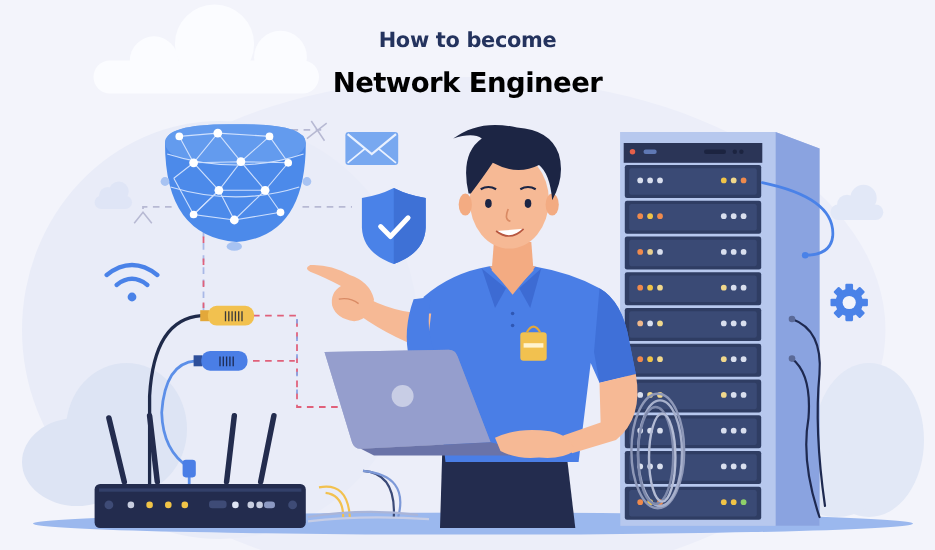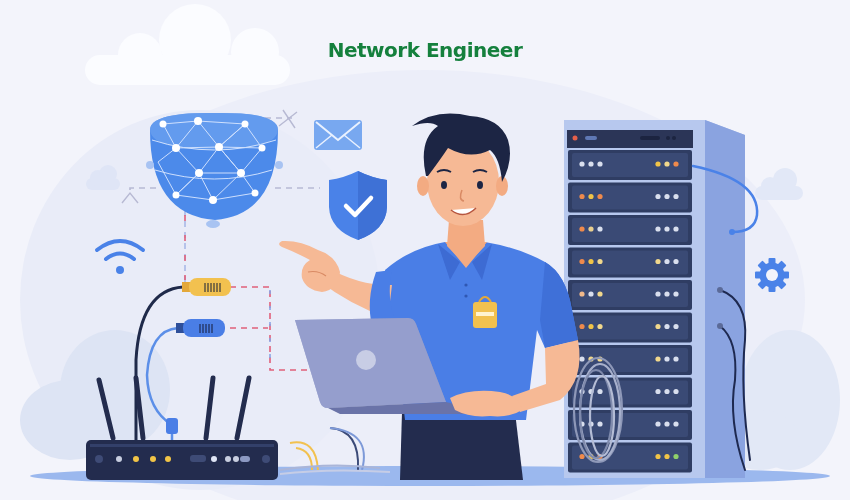--- a/index.html
+++ b/index.html
@@ -1,21 +1,21 @@
 <!DOCTYPE html>
 <html><head>
 <meta charset="utf-8">
 <style>
   * { margin: 0; padding: 0; box-sizing: border-box; }
   html, body { width: 850px; height: 500px; overflow: hidden; background: #f3f4fb; }
   body { position: relative; font-family: "DejaVu Sans", sans-serif; }
   .stage { position: absolute; left: 0; top: 0; width: 850px; height: 500px; }
   .title-block { position: absolute; left: 0; top: 24px; width: 850px; text-align: center; z-index: 5; }
   .title-line1 { display: block; font-family: "DejaVu Sans", sans-serif; font-weight: bold; font-size: 19px; color: #24335e; letter-spacing: -0.3px; line-height: 26px; }
-  .title-line2 { display: block; font-family: "DejaVu Sans", sans-serif; font-weight: bold; font-size: 20px; color: #15803d; letter-spacing: -0.5px; margin-top: 10px; line-height: 32px; }
+  .title-line2 { display: block; font-family: "DejaVu Sans", sans-serif; font-weight: bold; font-size: 25px; color: #000000; letter-spacing: -0.5px; margin-top: 10px; line-height: 32px; }
   svg.art { position: absolute; left: 0; top: 0; }
 </style>
 </head>
 <body>
 
 <div class="stage">
 
   <svg class="art" width="850" height="500" viewBox="0 0 850 500">
 
     <g>
@@ -334,15 +334,16 @@
       <path d="M295 320 L408 318 Q414 318 416 324 L446 402 L328 408 Q322 408 320 402 Z" fill="#8b95c8"></path>
       <path d="M295 320 L408 318 Q414 318 416 324 L446 402 L328 408 Q322 408 320 402 Z" fill="#9aa2cf" opacity="0.7"></path>
       <circle cx="366" cy="360" r="10" fill="#c8cde5"></circle>
       <path d="M328 408 L446 402 L462 406 L466 414 L340 414 Z" fill="#6a73a8"></path>
 
       <path d="M450 398 Q470 388 500 392 Q520 396 522 410 Q510 418 490 416 Q470 418 455 410 Z" fill="#f6b995"></path>
     </g>
   </svg>
 
   <div class="title-block">
+    <span class="title-line1">How to become</span>
     <span class="title-line2">Network Engineer</span>
   </div>
 </div>
 
 </body></html>

